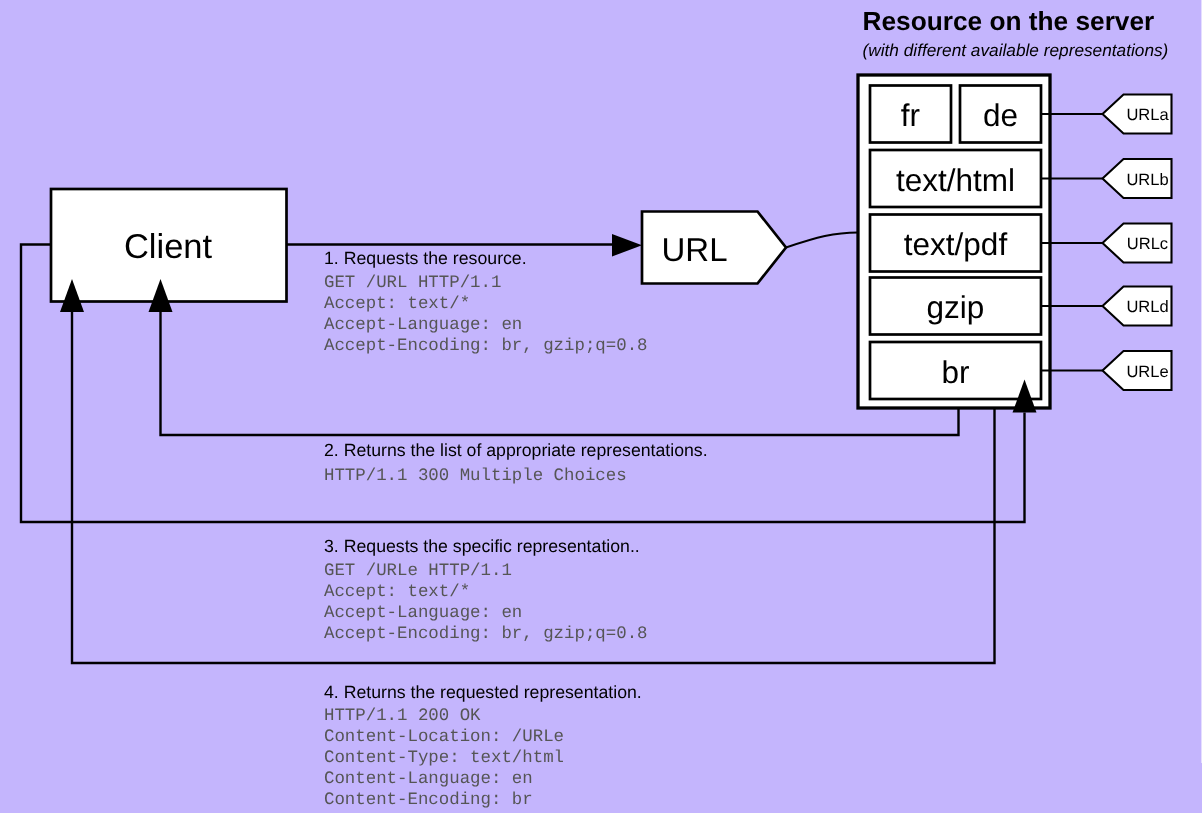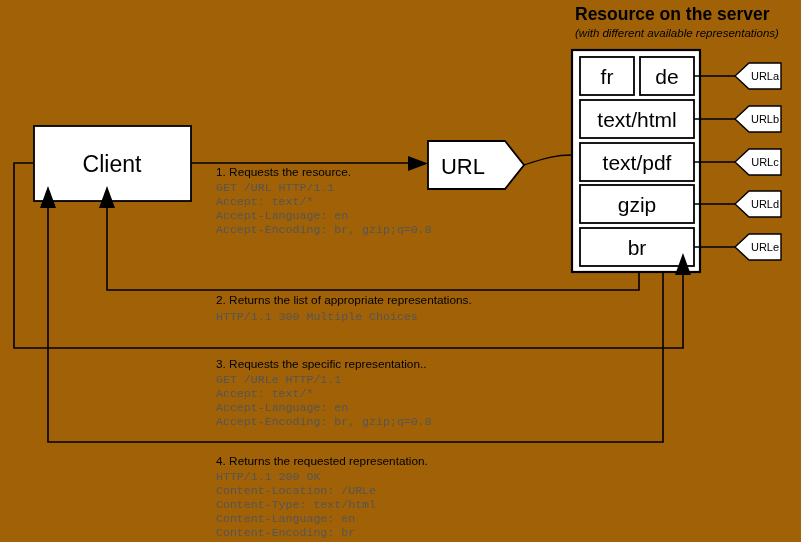--- a/index.html
+++ b/index.html
@@ -4,21 +4,21 @@
 <style>
   html, body {
     margin: 0;
     padding: 0;
     background: #ffffff;
   }
   #page {
     position: relative;
     width: 801px;
     height: 542px;
-    background: #a16207;
+    background: #c4b5fd;
     overflow: hidden;
     font-family: "Liberation Sans", sans-serif;
   }
   svg.diagram {
     position: absolute;
     left: 0;
     top: 0;
     width: 801px;
     height: 542px;
   }

